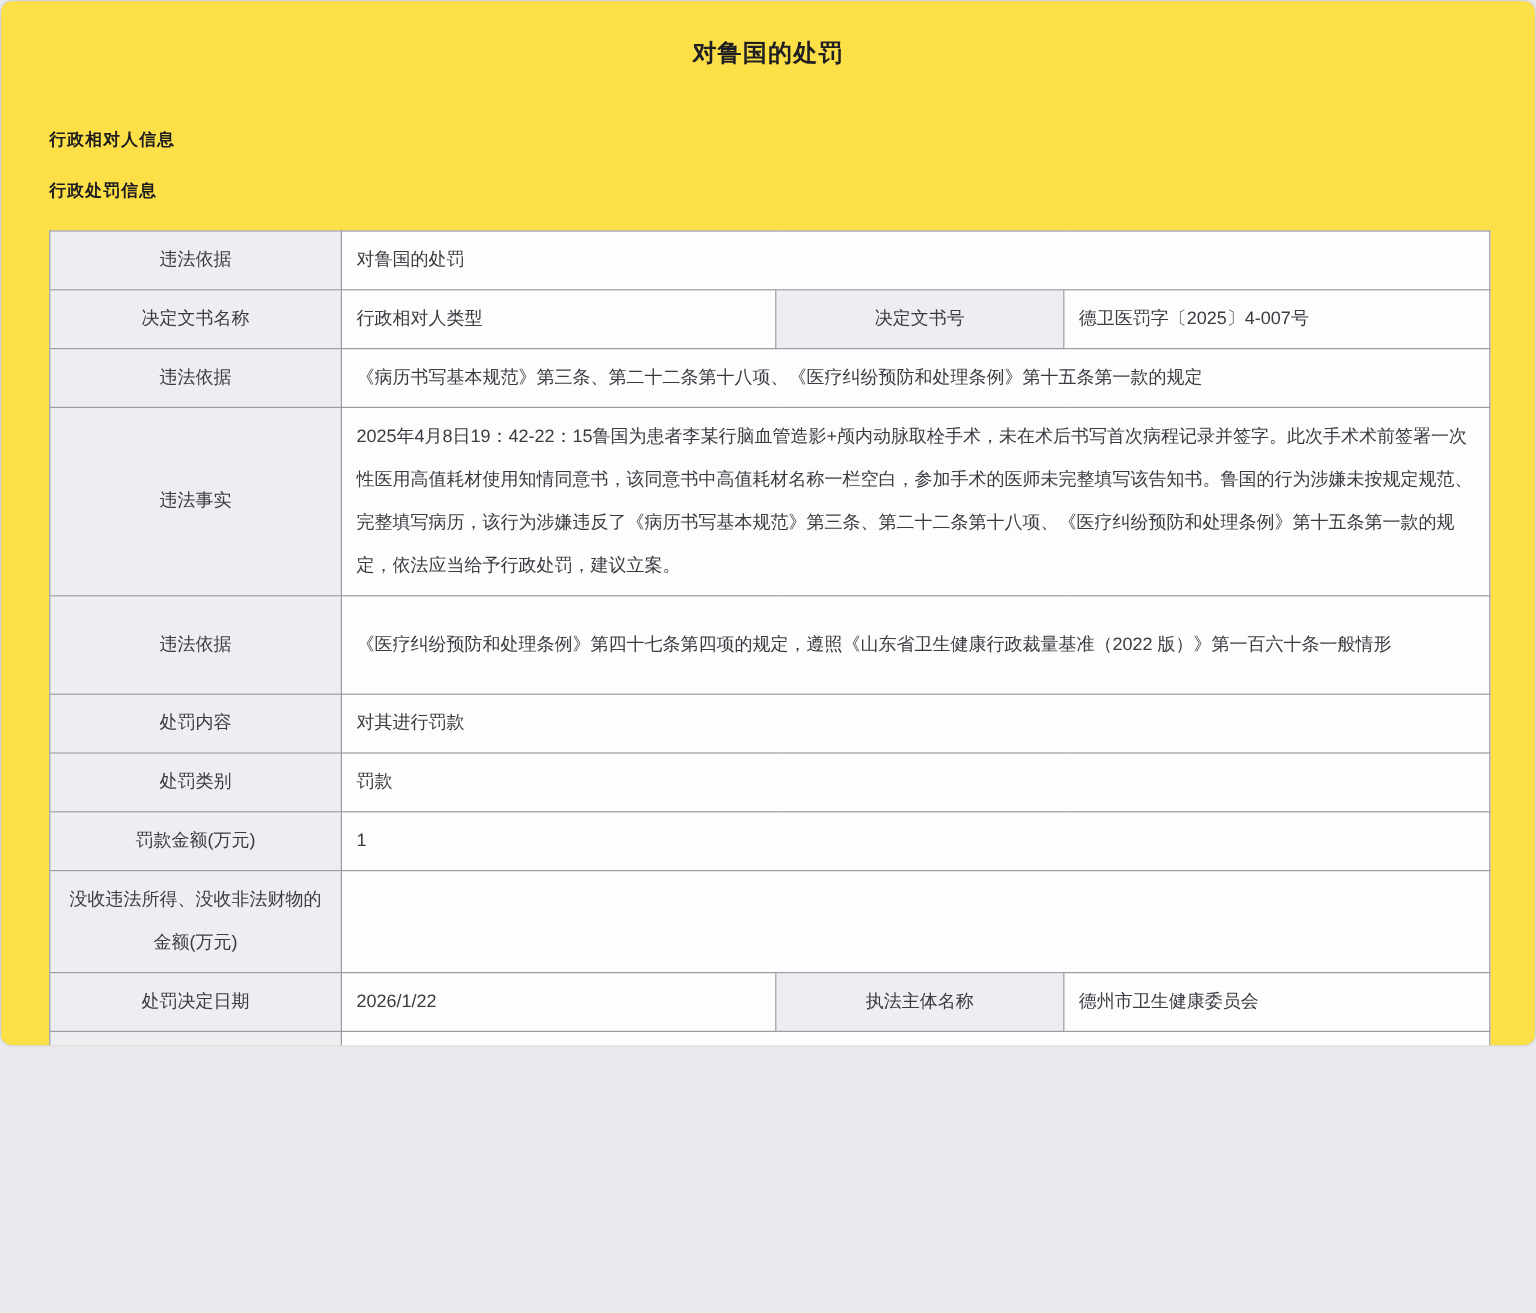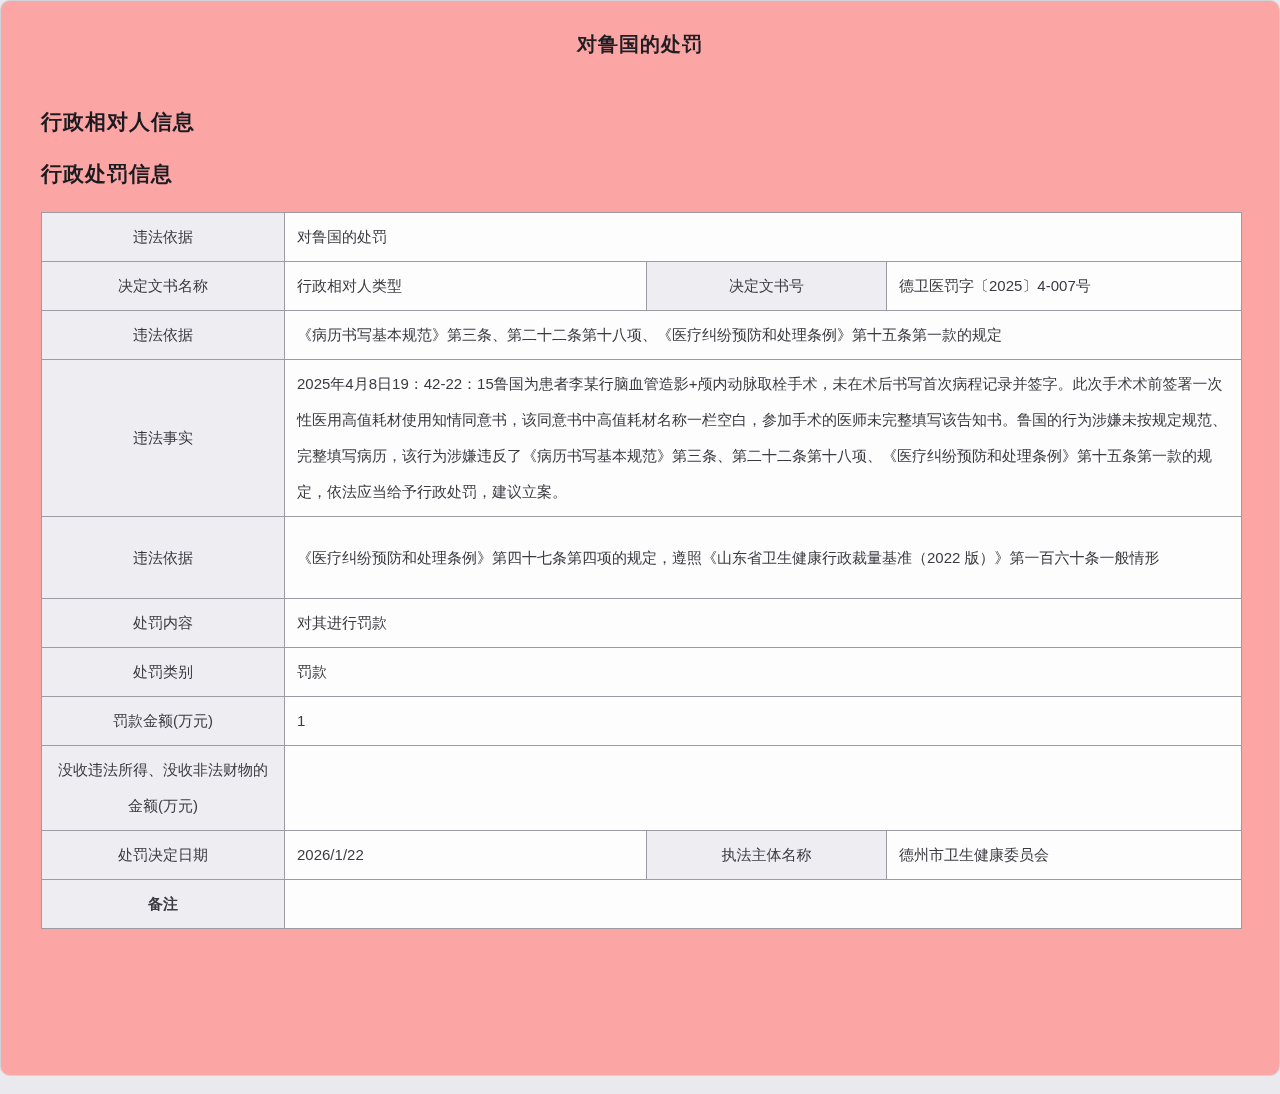--- a/index.html
+++ b/index.html
@@ -2,42 +2,42 @@
 <html><head>
 <meta charset="utf-8">
 <style>
   * { margin: 0; padding: 0; box-sizing: border-box; }
   html, body { background: #e9e9ee; }
   body { font-family: "Liberation Sans", "DejaVu Sans", sans-serif; }
 
   .page {
     position: relative;
     width: 1280px;
-    height: 1076px;
+    height: 872px;
     margin: 0 auto;
-    background: #fca5a5;
+    background: #fde047;
     border: 1px solid #d2d2d8;
     border-radius: 10px;
     overflow: hidden;
     color: #3c3c42;
   }
 
   .doc-title {
     padding-top: 30px;
     text-align: center;
     font-size: 20px;
     font-weight: bold;
     color: #1f1f23;
     letter-spacing: 1px;
   }
 
   .content { padding: 0 40px; }
 
   .section-heading {
-    font-size: 21px;
+    font-size: 14px;
     font-weight: bold;
     color: #1c1c20;
     letter-spacing: 1px;
   }
   .section-heading.first { margin: 50px 0 24px 0; }
   .section-heading.second { margin: 14px 0 24px 0; }
 
   table.info-table {
     width: 1200px;
     border-collapse: collapse;

